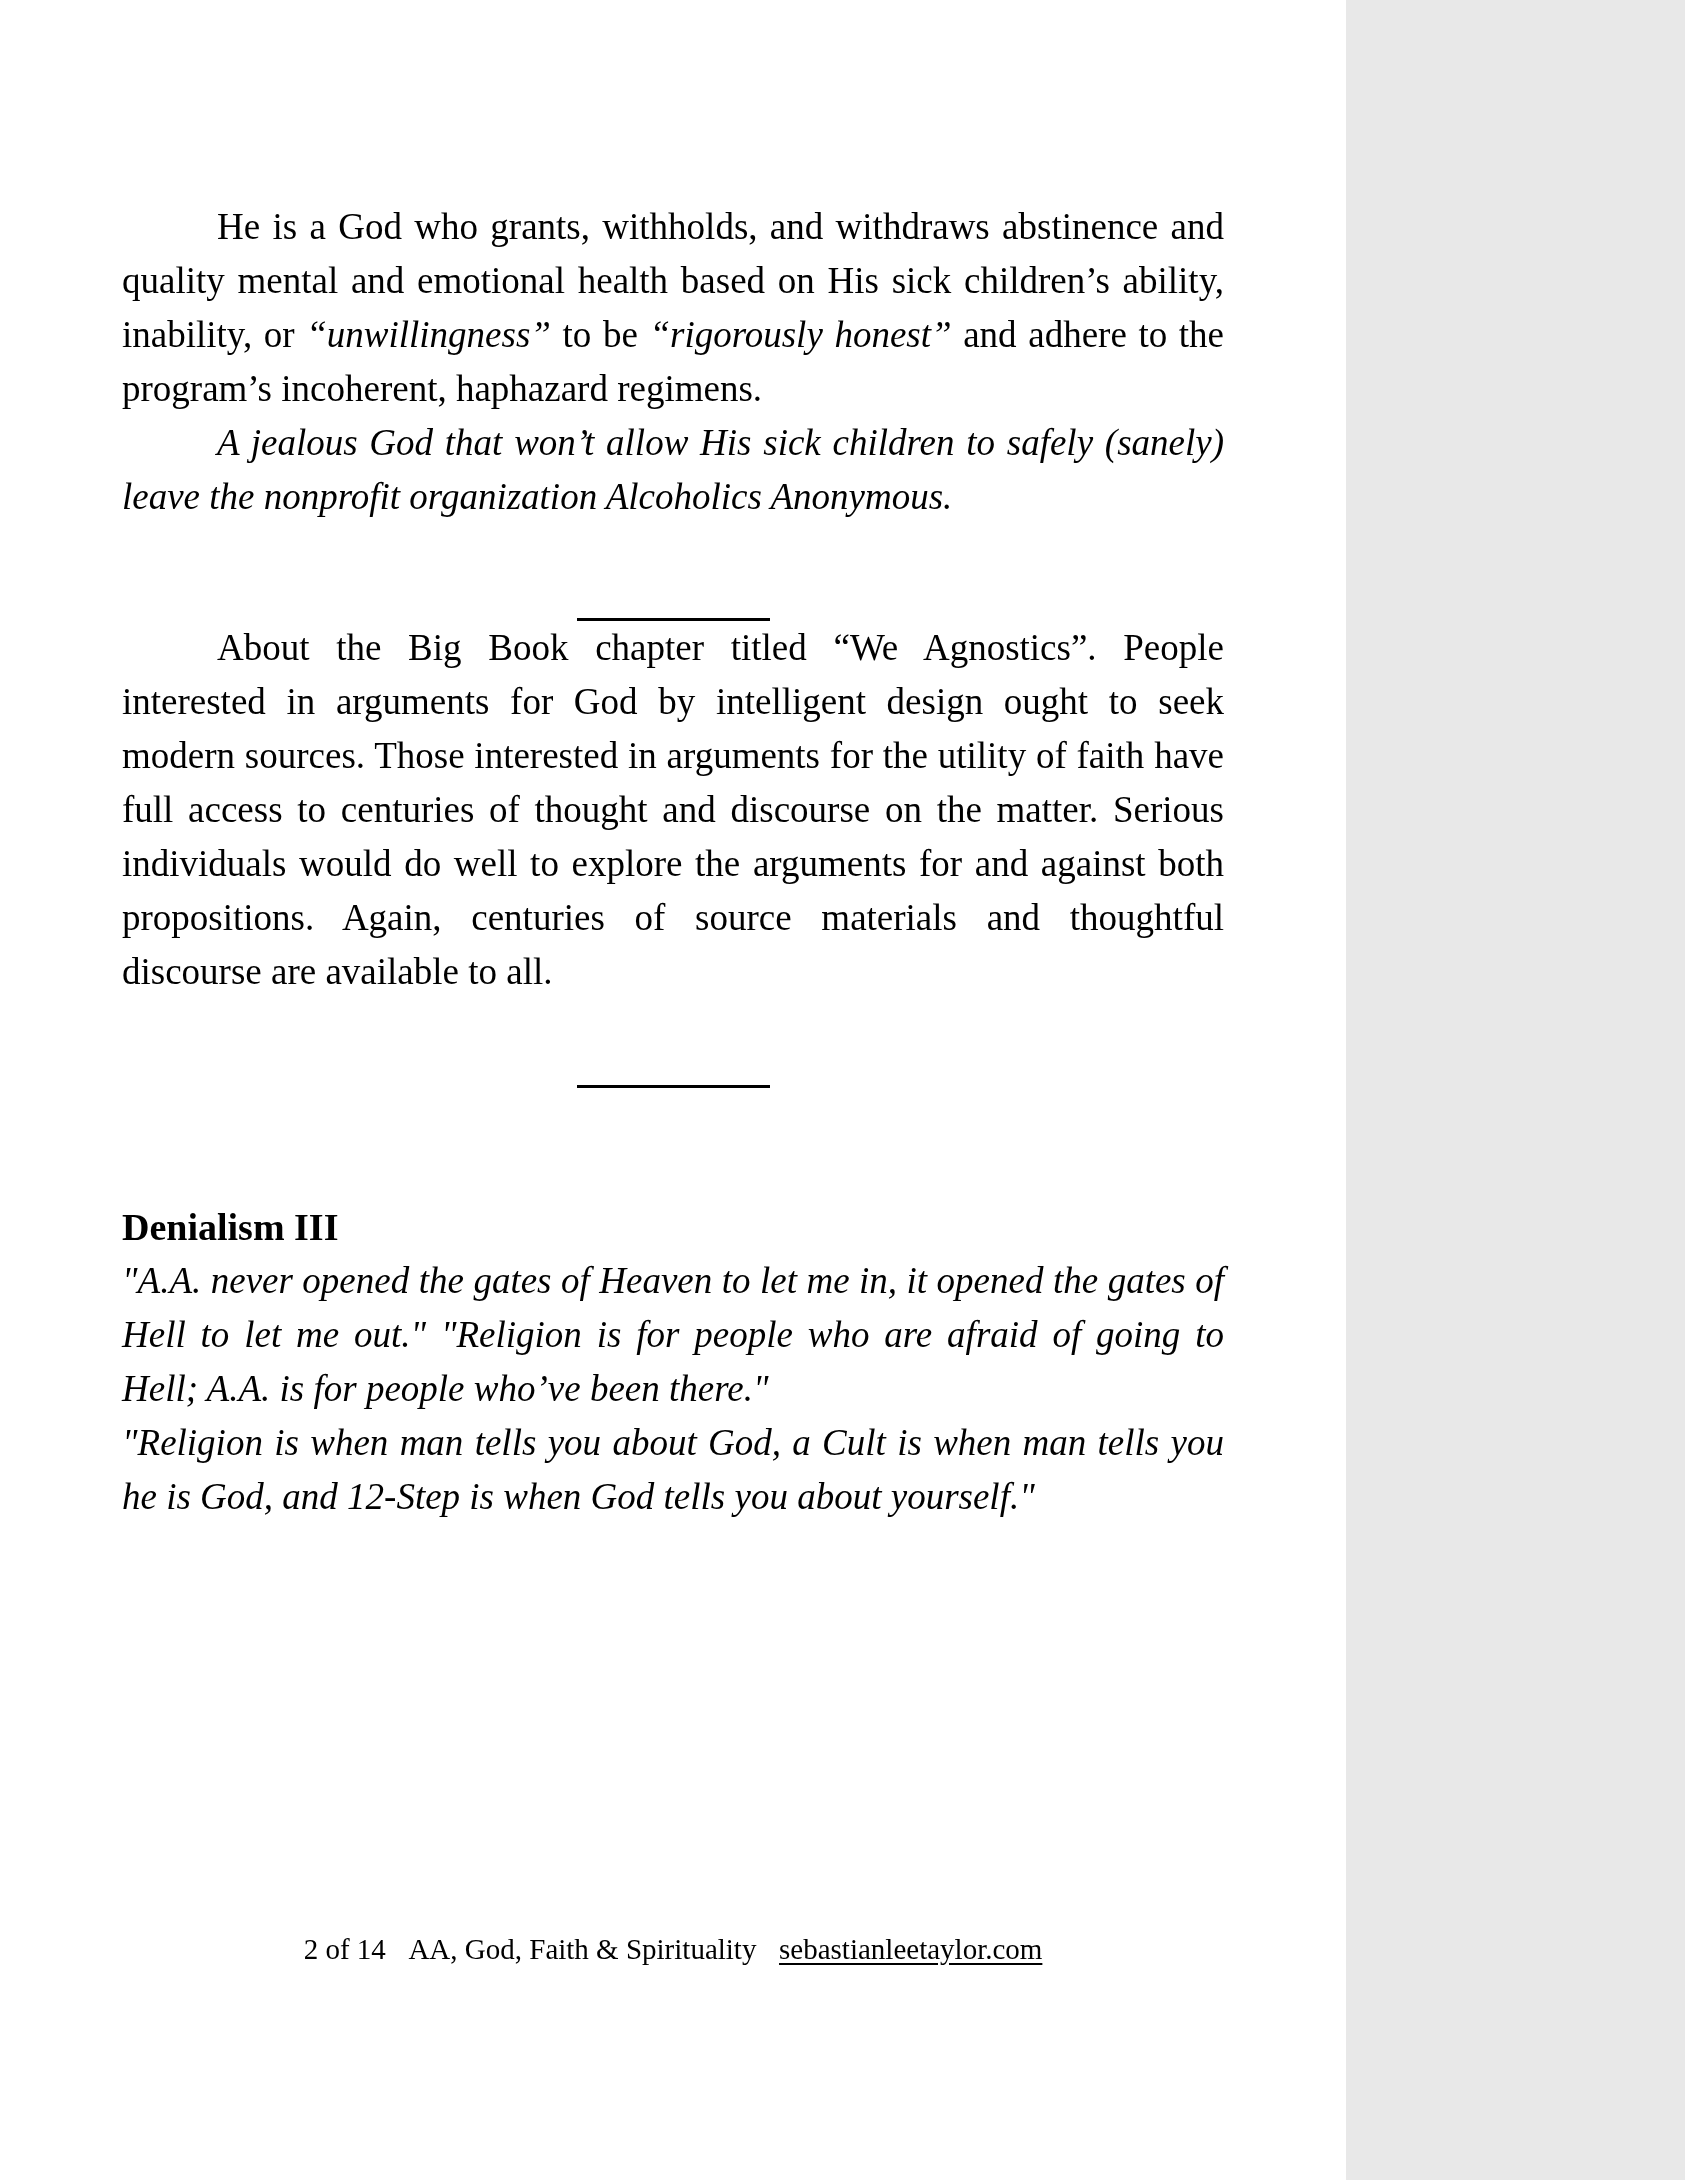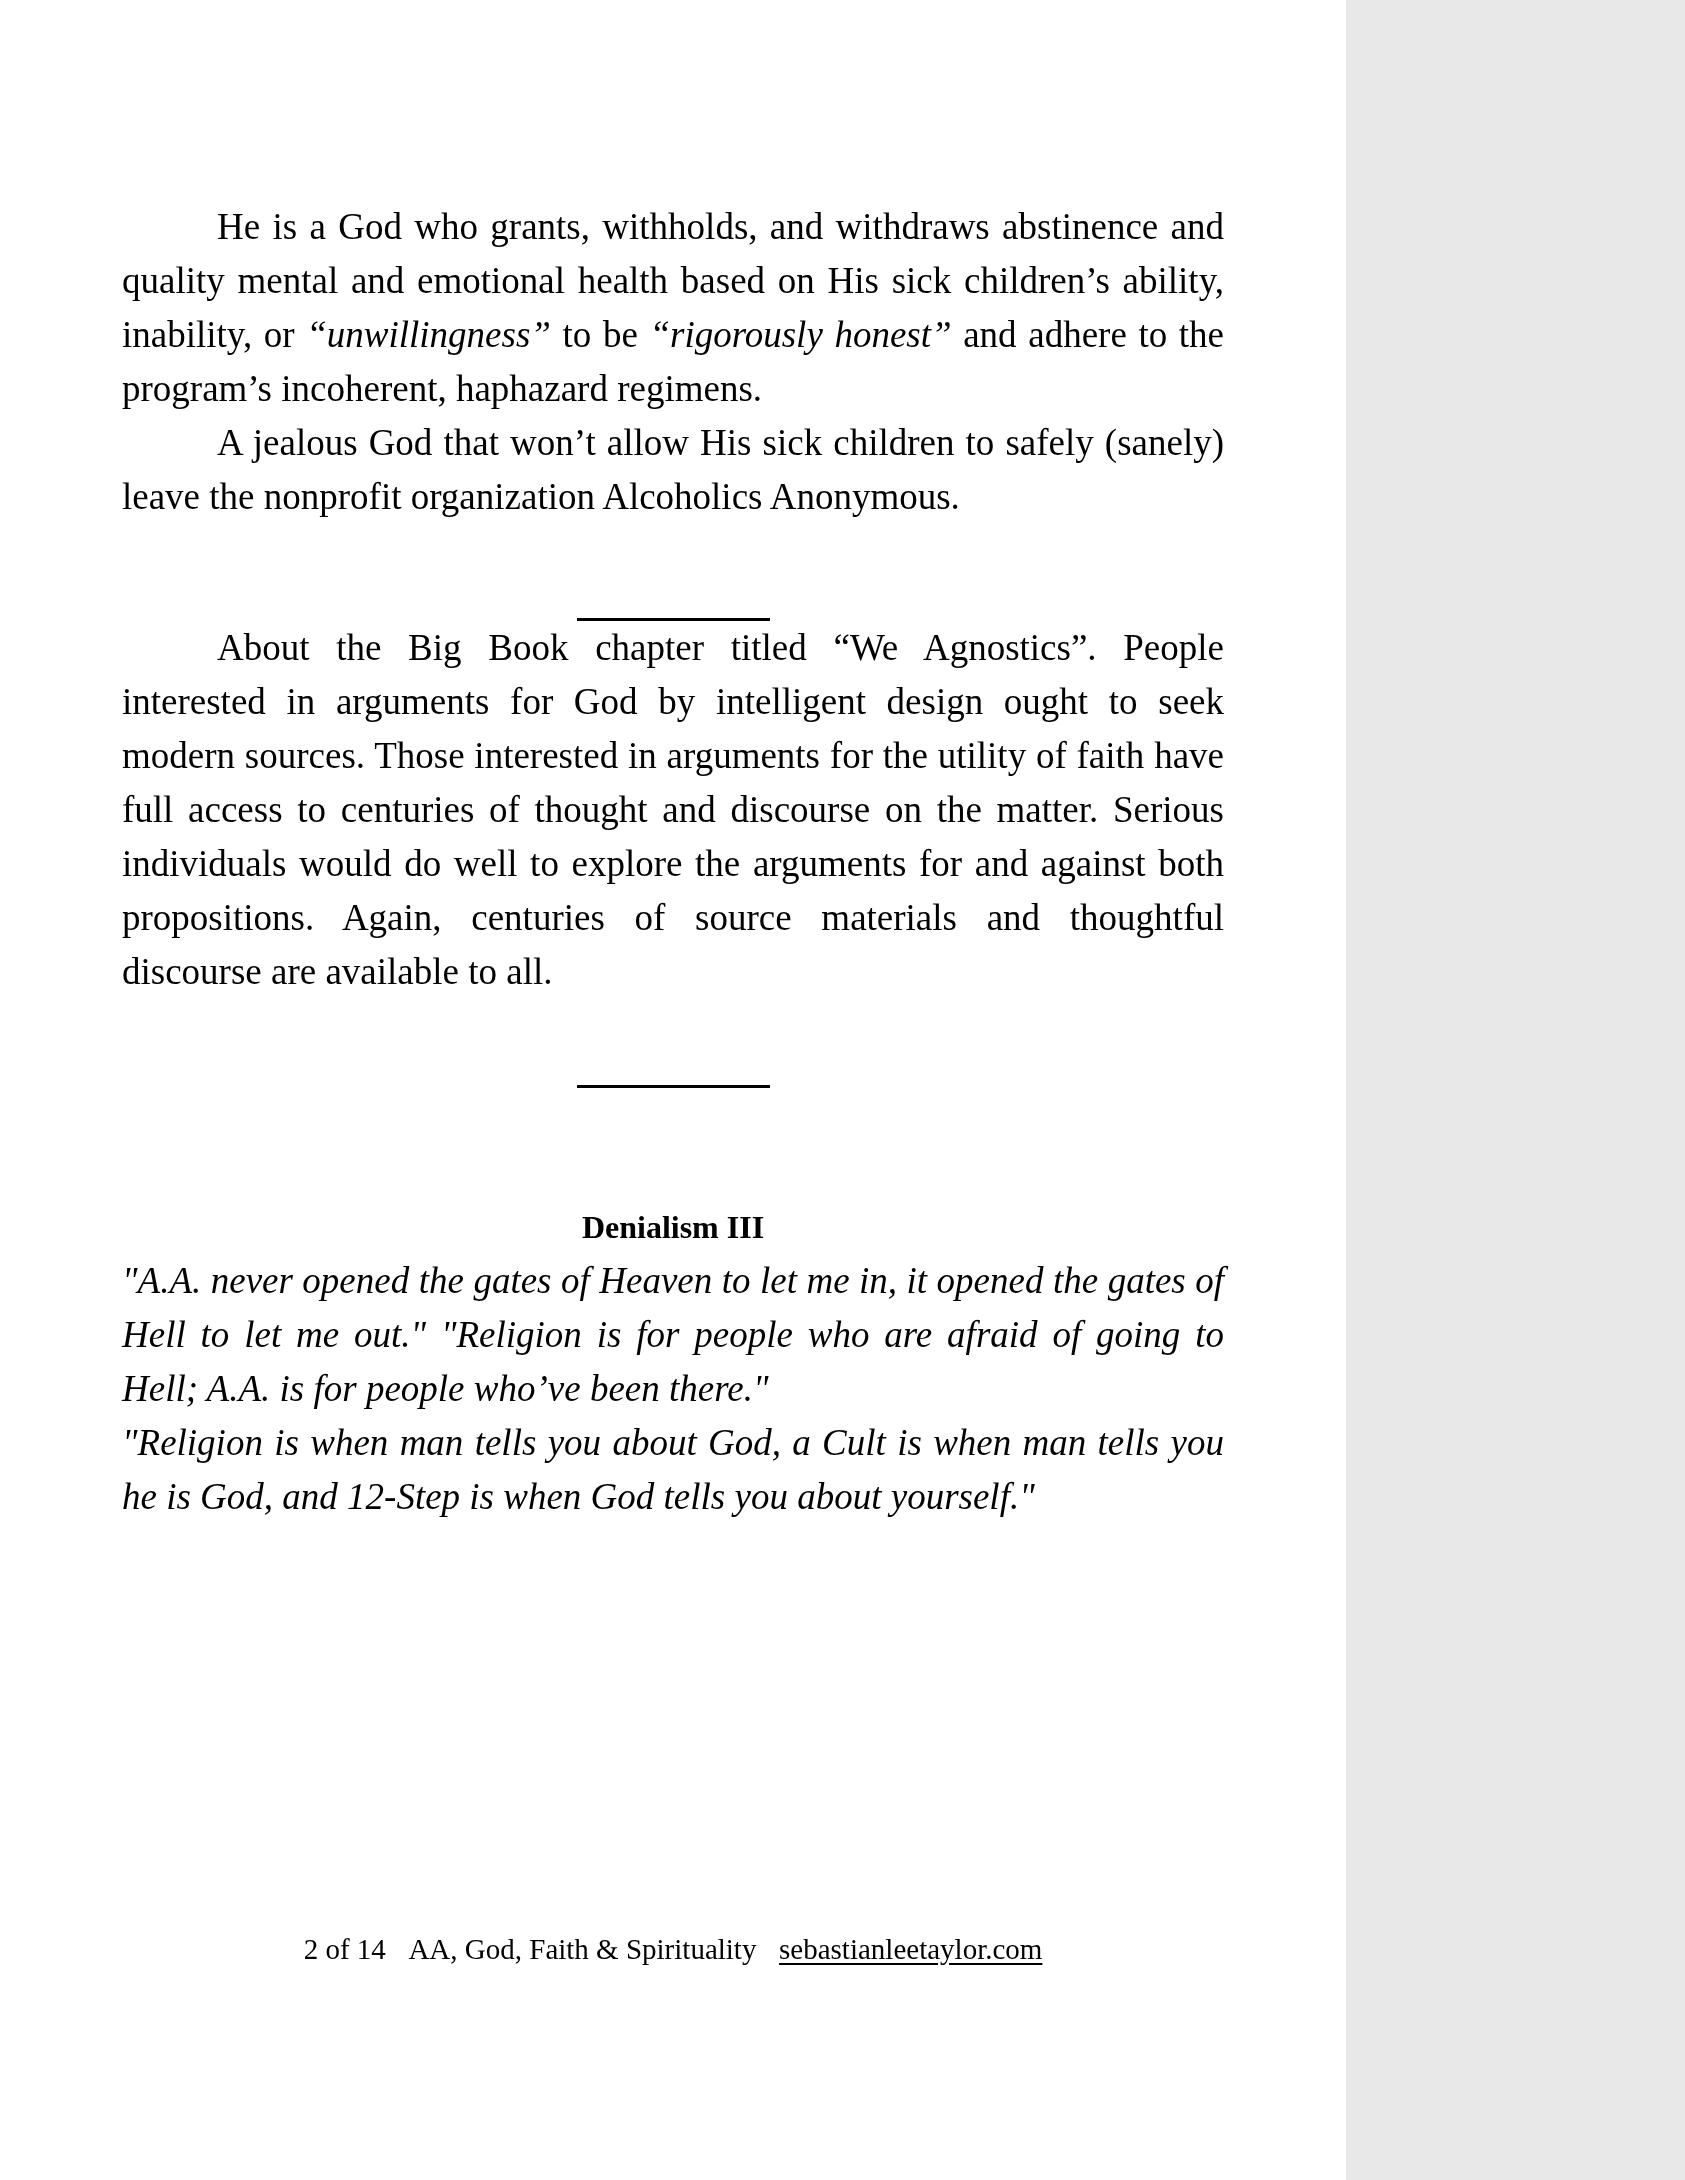--- a/index.html
+++ b/index.html
@@ -15,35 +15,35 @@
   .content { padding: 200px 122px 0 122px; }
   p.body {
     margin: 0;
     font-size: 37px;
     line-height: 54px;
     text-align: justify;
     text-justify: inter-word;
   }
   .indent { text-indent: 95px; }
   .it { font-style: italic; }
-  .sp-par { margin-top: 43px; }
+  .sp-par { margin-top: 43px; font-style: italic; }
   .divider {
     width: 193px;
     height: 0;
     border-top: 3.4px solid #000000;
     margin: 94px auto 0 auto;
   }
   .d2 { margin-top: 86px; }
   .p3 { margin-top: 116px; }
   .heading {
     margin: 112px 0 0 0;
-    font-size: 32px;
+    font-size: 38px;
     line-height: 54px;
     font-weight: bold;
-    text-align: center;
+    text-align: left;
   }
   .quote { font-style: italic; }
   .q1 { margin-top: 51px; }
   .q2 {
     margin: 52px auto 0 auto;
     max-width: 1218px;
     text-align: center;
   }
   .q3 { margin-top: 46px; }
   .footer {

